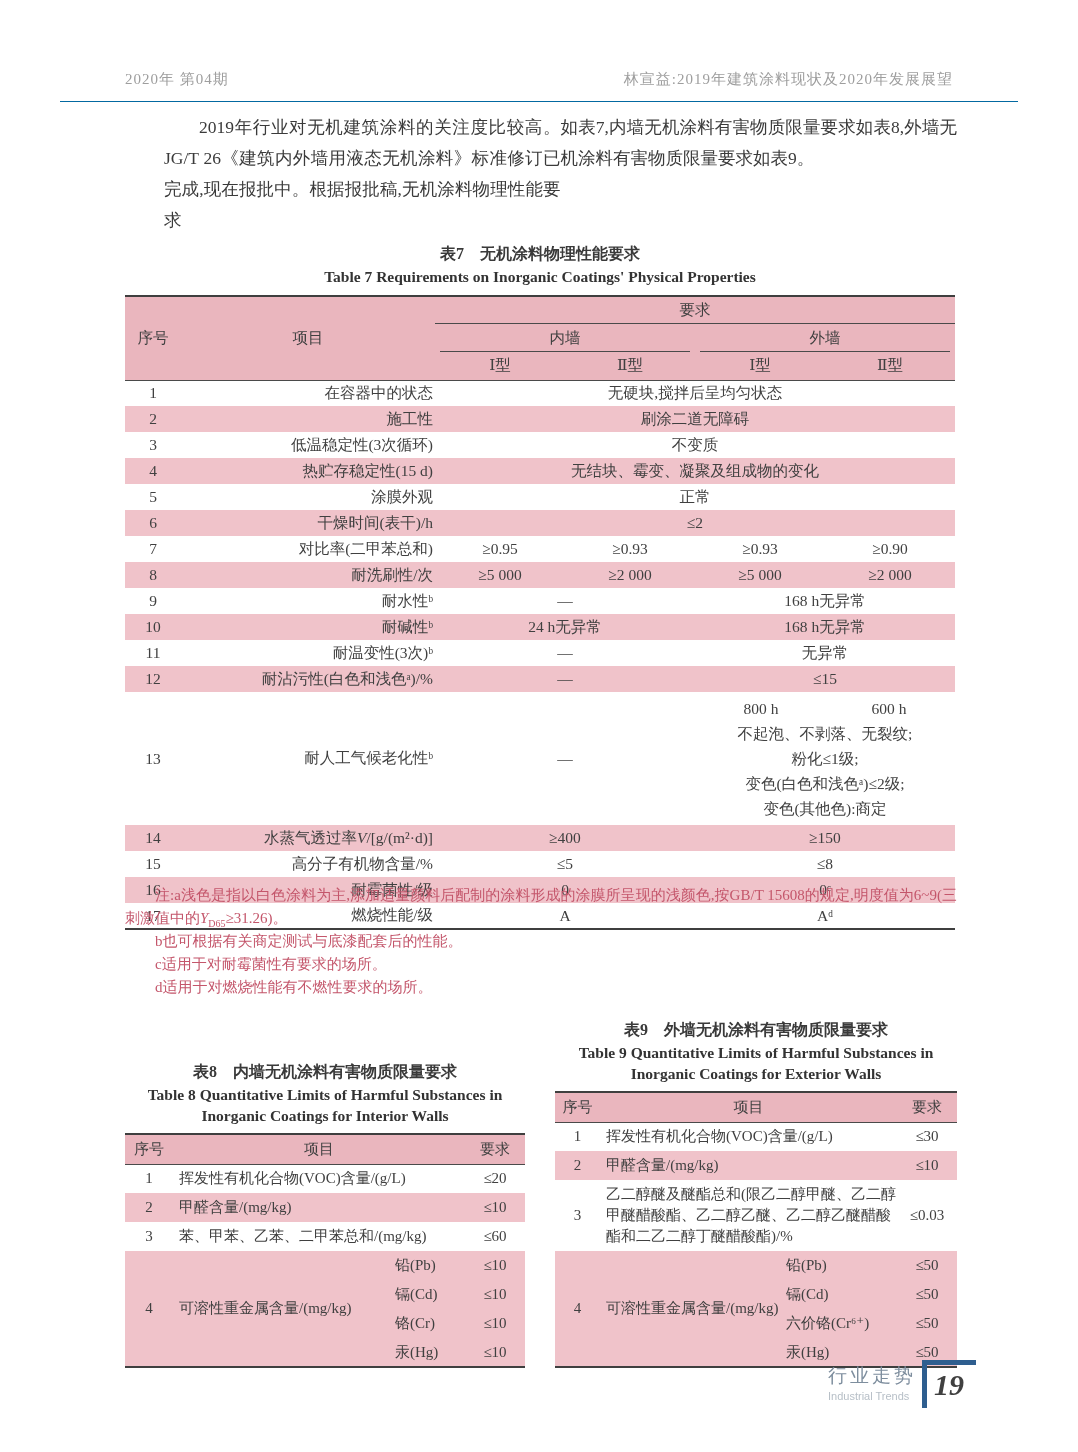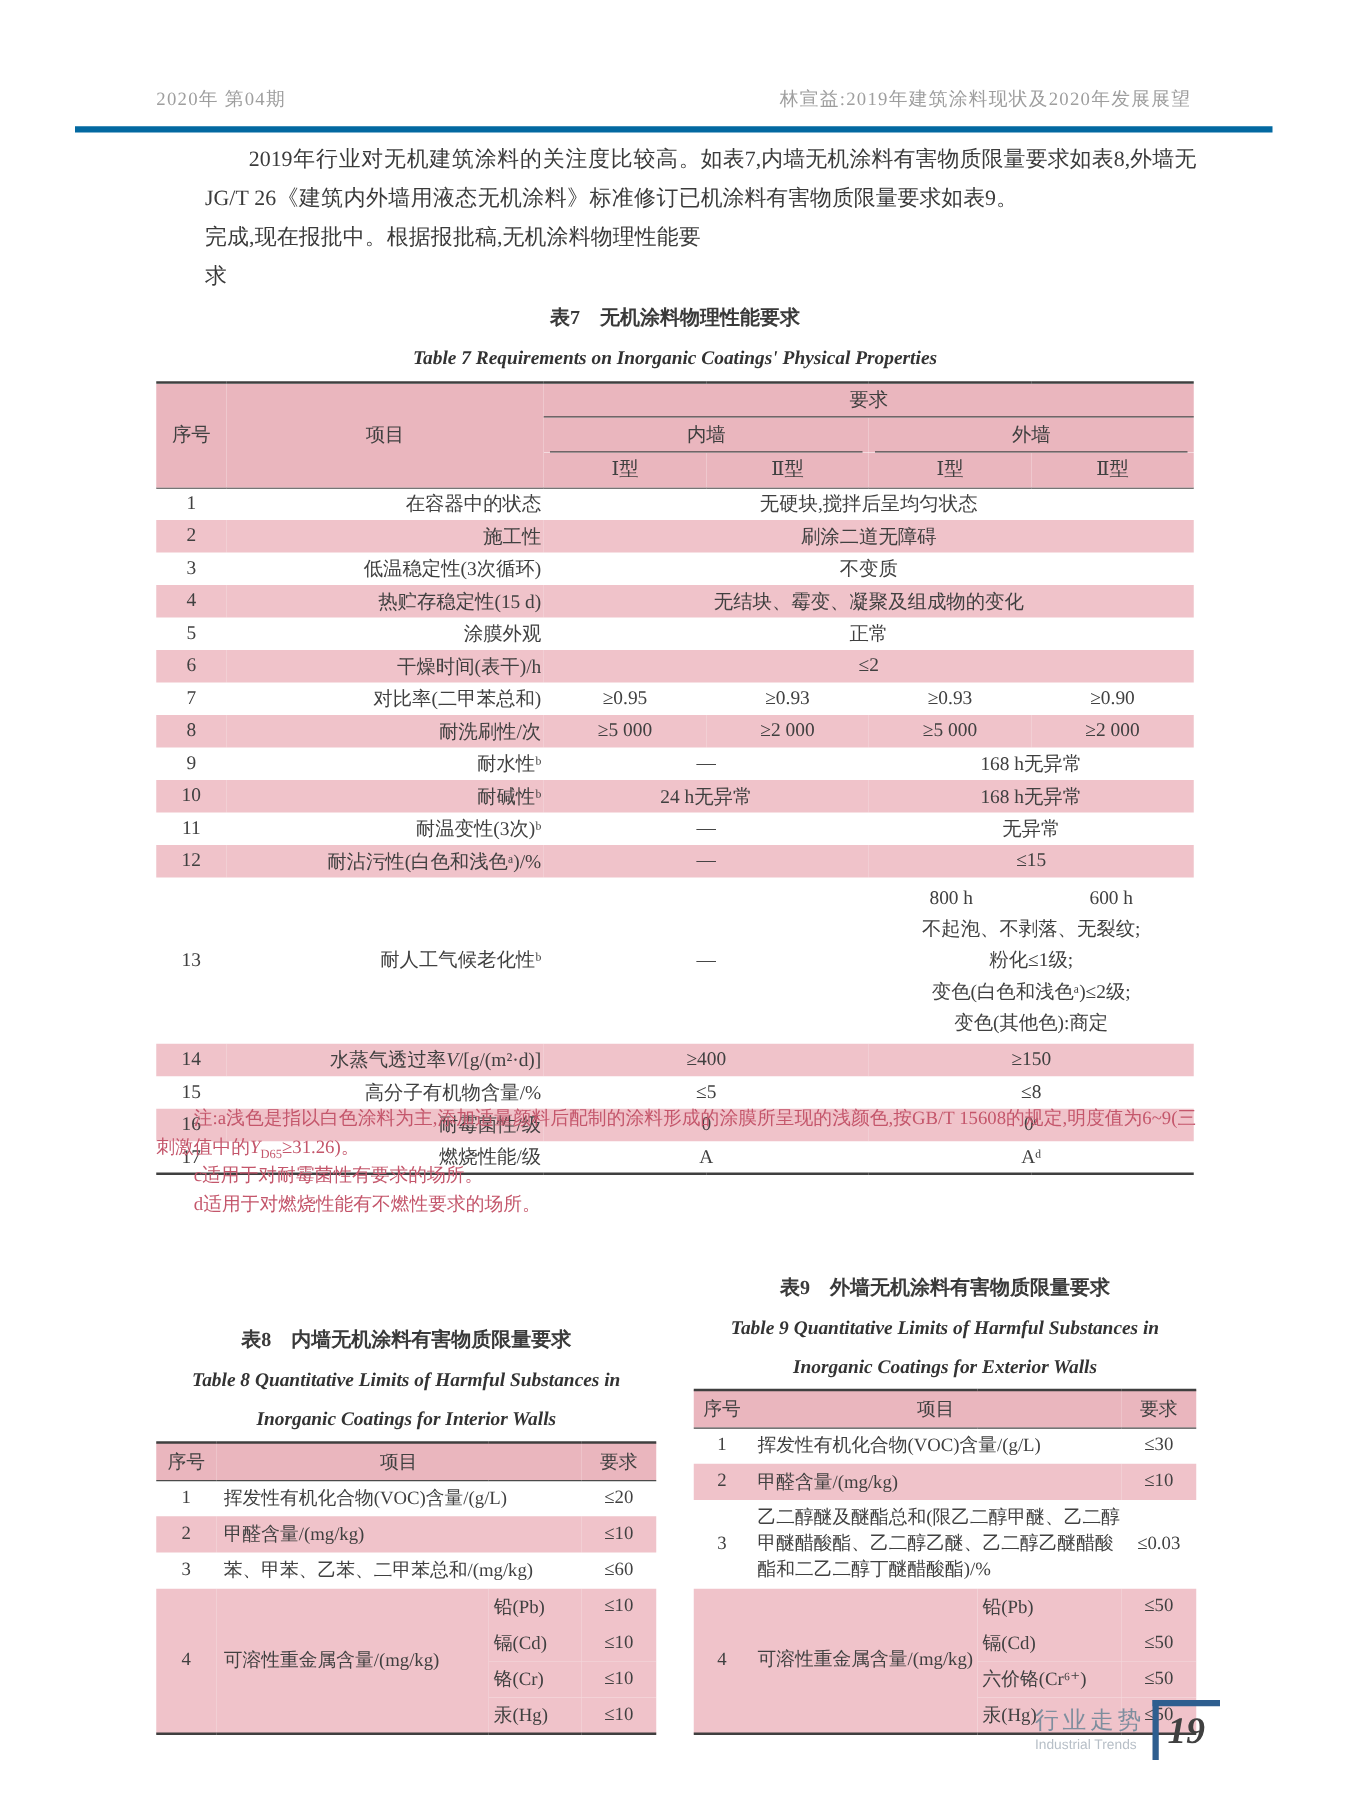--- a/index.html
+++ b/index.html
@@ -6,38 +6,38 @@
   html, body { background: #ffffff; }
   body {
     width: 1078px; height: 1452px; position: relative;
     font-family: "Liberation Serif", "DejaVu Serif", serif;
     color: #404040;
   }
 
   
   .page-header {
     position: absolute; top: 70px; left: 60px; width: 958px;
-    border-bottom: 5px solid #0369a1; padding: 0 65px 12px 65px;
+    border-bottom: 1px solid #0369a1; padding: 0 65px 12px 65px;
     display: flex; justify-content: space-between;
     font-size: 15px; color: #9e9e9e; letter-spacing: 1px;
   }
 
   
   .body-text {
     position: absolute; top: 112px; left: 125px; width: 832px;
     display: flex; justify-content: space-between;
     font-size: 17.5px; line-height: 31px; color: #3b3b3b;
   }
   .body-col { width: 403px; text-align: justify; }
   .indent { text-indent: 2em; margin-left: 39px; }
 
   
   .t7-section { position: absolute; top: 221px; left: 125px; width: 830px; }
   .tbl-title-cn { text-align: center; font-size: 16px; font-weight: bold; color: #3a3a3a; margin-top: 23px; }
-  .tbl-title-en { text-align: center; font-size: 15.5px; font-weight: bold; color: #333; margin-top: 13px; font-style: italic; }
+  .tbl-title-en { text-align: center; font-size: 15.5px; font-weight: bold; color: #333; margin-top: 3px; }
 
   table { border-collapse: collapse; }
   .t7 { width: 830px; margin-top: 9px; font-size: 15.5px; table-layout: fixed;
         border-top: 2px solid #3f3f3f; border-bottom: 2px solid #3f3f3f; }
   .t7 thead th { background: #eab6be; font-weight: normal; height: 28px; position: relative; }
   .t7 thead th.hdr-bottom { border-bottom: 1px solid #4a4a4a; }
   .t7 thead th.underlined::after {
     content: ""; position: absolute; left: 5px; right: 5px; bottom: 0;
     border-bottom: 1px solid #4a4a4a;
   }
@@ -245,20 +245,21 @@
         <td class="item">燃烧性能/级</td>
         <td colspan="2">A</td>
         <td colspan="2">Aᵈ</td>
       </tr>
     </tbody>
   </table>
 </div>
 
 <div class="t7-notes">
   <p><span>注:a浅色是指以白色涂料为主,添加适量颜料后配制的涂料形成的涂膜所呈现的浅颜色,按GB/T 15608的规定,明度值为6~9(三刺激值中的</span><i>Y</i><sub>D65</sub><span>≥31.26)。</span></p>
+  <p>b也可根据有关商定测试与底漆配套后的性能。</p>
   <p>c适用于对耐霉菌性有要求的场所。</p>
   <p>d适用于对燃烧性能有不燃性要求的场所。</p>
 </div>
 
 <div class="bottom-tables">
 
   <div class="t8-col">
     <div class="tbl-title-cn">表8　内墙无机涂料有害物质限量要求</div>
     <div class="tbl-title-en">Table 8   Quantitative Limits of Harmful Substances in</div>
     <div class="tbl-title-en">Inorganic Coatings for Interior Walls</div>

